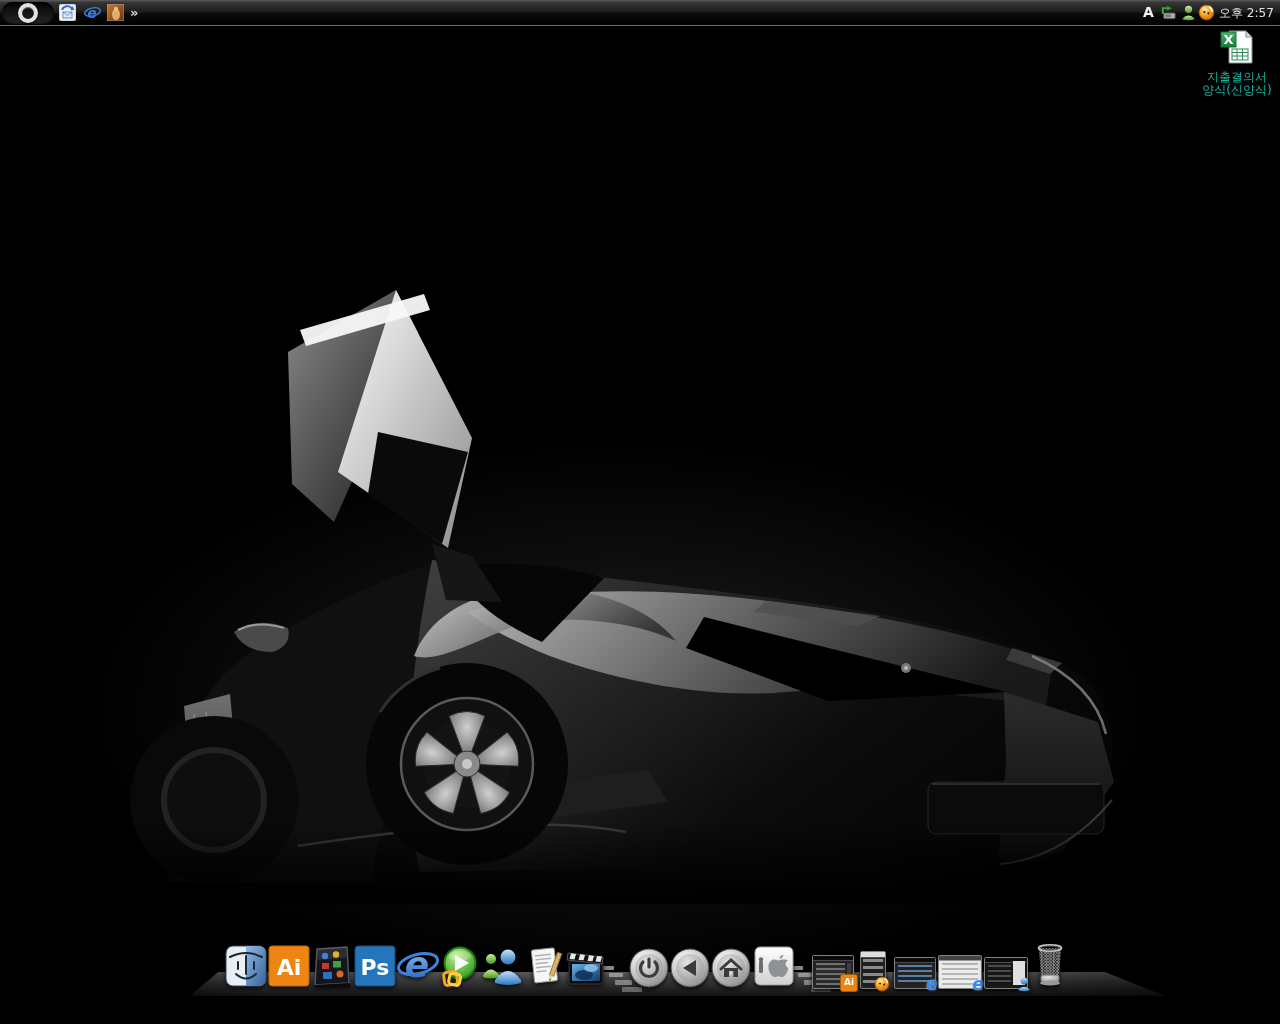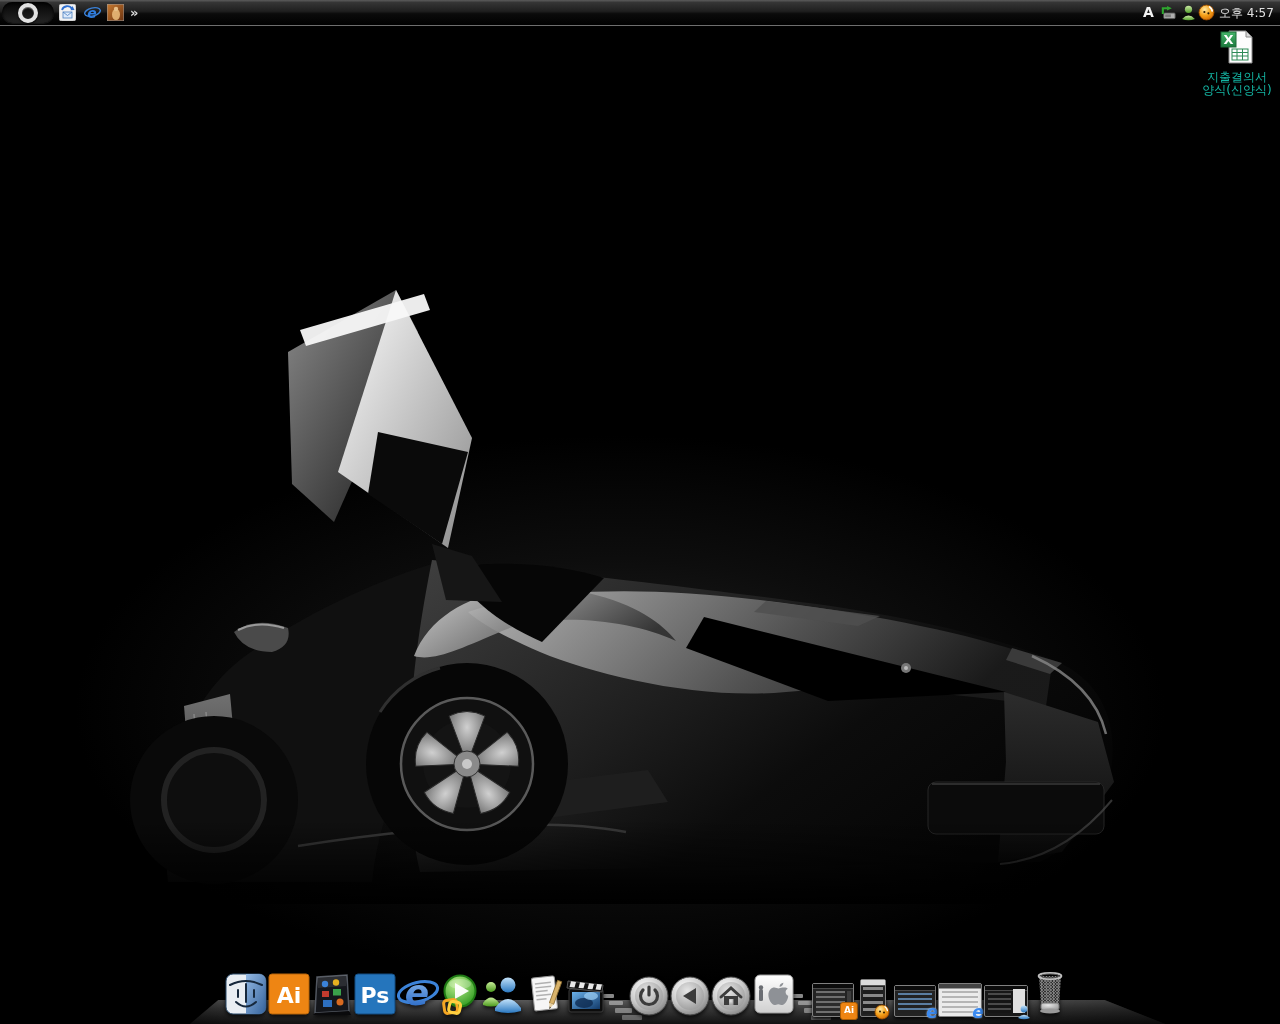--- a/index.html
+++ b/index.html
@@ -28,21 +28,21 @@
   .tray-svg{position:absolute;top:4px;width:17px;height:17px;cursor:pointer;}
   .tray-clock{position:absolute;left:1219px;top:5px;color:#e0e0e0;font-size:12px;white-space:nowrap;}
 
   
   .desktop-icon{position:absolute;left:1198px;top:29px;width:78px;z-index:2;
     text-align:center;cursor:pointer;}
   .di-label{margin-top:2px;font-size:12px;line-height:13px;color:#14b8a6;
     text-shadow:1px 1px 1px #000,-1px -1px 1px #000,0 0 3px #000;}
 
   
-  .dock{position:absolute;left:0;top:954px;width:1188px;height:70px;z-index:5;}
+  .dock{position:absolute;left:0;top:926px;width:1188px;height:70px;z-index:5;}
   .shelf{position:absolute;left:190px;top:46px;width:975px;height:24px;
     clip-path:polygon(2.9% 0,93.8% 0,100% 100%,0 100%);
     background:linear-gradient(180deg,#585858 0%,#3a3a3a 35%,#232323 70%,#121212 100%);}
   .shelf::after{content:"";position:absolute;inset:0;
     background:linear-gradient(90deg,rgba(0,0,0,.35) 0%,rgba(0,0,0,0) 8%,rgba(0,0,0,0) 78%,rgba(0,0,0,.45) 100%);}
   .dock-item{position:absolute;cursor:pointer;}
   .dock-item svg{width:100%;height:100%;display:block;filter:drop-shadow(0 2px 2px rgba(0,0,0,.8));}
   .step{position:absolute;border-radius:1px;background:#cfcfcf;}
 
   
@@ -266,21 +266,21 @@
     <path d="M2,14 Q8,7.5 14,14 Q8,16.5 2,14 Z" fill="url(#g-bud)"></path>
   </svg>
 
   <svg class="tray-svg" style="left:1198px" viewBox="0 0 16 16">
     <circle cx="8" cy="8" r="7" fill="url(#g-ball)" stroke="#a05000" stroke-width="0.8"></circle>
     <path d="M11,2.8 a6,6 0 0 1 2.4,3.8" stroke="#fff" stroke-width="1.6" fill="none" stroke-linecap="round"></path>
     <circle cx="6" cy="7.5" r="1" fill="#2a1a00"></circle>
       <circle cx="9.8" cy="8.8" r="1" fill="#2a1a00"></circle>
   </svg>
 
-  <span class="tray-clock">오후 4:57</span>
+  <span class="tray-clock">오후 2:57</span>
 </div>
 
 <div class="desktop-icon">
   <svg width="40" height="36" viewBox="0 0 40 36">
     <path d="M12,2 h17 l6,6 v26 h-23 z" fill="#fdfdfd" stroke="#8a8a8a"></path>
     <path d="M29,2 l6,6 h-6 z" fill="#d8d8d8" stroke="#8a8a8a"></path>
     <g stroke="#2e8b57" stroke-width="1">
       <rect x="15" y="20" width="16" height="11" fill="#fff"></rect>
       <path d="M15,23.5 h16 M15,27 h16 M20,20 v11 M25.5,20 v11" fill="none"></path>
     </g>

